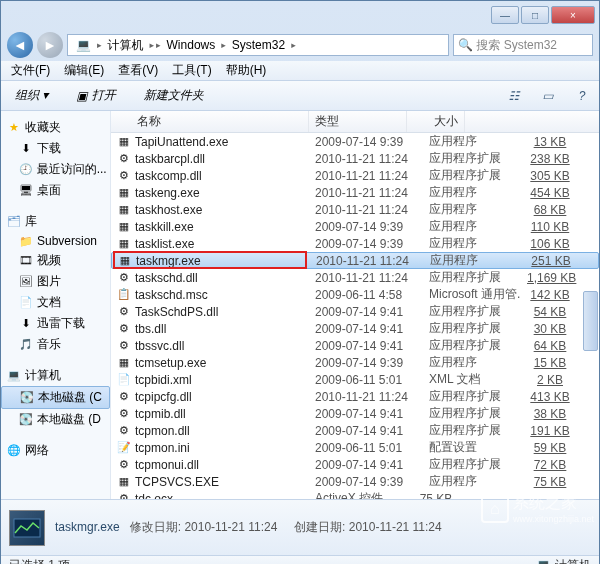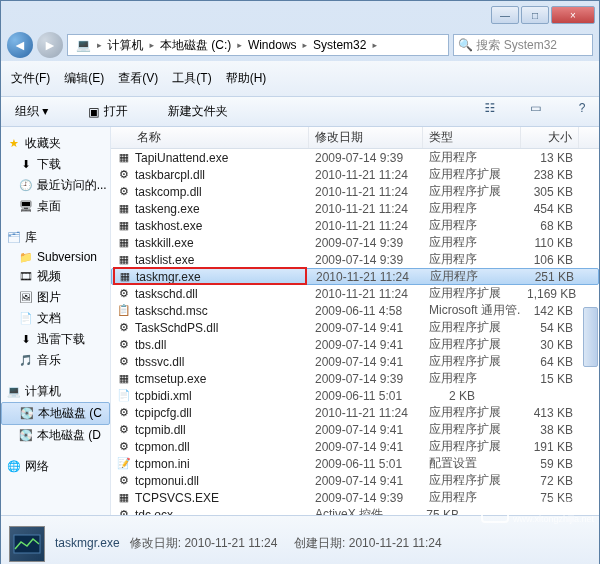--- a/index.html
+++ b/index.html
@@ -8,23 +8,23 @@
 .titlebar { height: 28px; display: flex; align-items: center; justify-content: flex-end; padding: 0 4px; }
 .winbtn { width: 28px; height: 18px; margin-left: 2px; background: linear-gradient(to bottom, #e8eff8, #c6d7ec); border: 1px solid #8aa7c7; border-radius: 2px; display: flex; align-items: center; justify-content: center; font-size: 10px; color: #3a5a7a; cursor: pointer; }
 .winbtn.close { width: 44px; background: linear-gradient(to bottom, #e48080, #c14545); color: #fff; }
 .navbar { height: 32px; display: flex; align-items: center; padding: 0 6px; gap: 4px; }
 .navbtn { width: 26px; height: 26px; border-radius: 50%; background: radial-gradient(circle at 30% 30%, #7fb8e8, #2f6aa8); display: flex; align-items: center; justify-content: center; color: #fff; font-size: 14px; }
 .navbtn.disabled { background: radial-gradient(circle at 30% 30%, #cfd8e2, #9aa8b8); }
 .breadcrumbs { flex: 1; height: 22px; background: #fff; border: 1px solid #9bb5d3; display: flex; align-items: center; padding: 0 4px; gap: 2px; }
 .crumb { padding: 0 4px; height: 18px; display: flex; align-items: center; gap: 2px; }
 .crumb-sep { color: #666; font-size: 9px; }
 .searchbox { width: 140px; height: 22px; background: #fff; border: 1px solid #9bb5d3; display: flex; align-items: center; padding: 0 4px; color: #888; }
-.menubar { height: 36px; background: linear-gradient(to bottom, #f4f8fc, #e6eef8); display: flex; align-items: center; padding: 0 4px; gap: 2px; border-bottom: 1px solid #c4d4e8; }
+.menubar { height: 20px; background: linear-gradient(to bottom, #f4f8fc, #e6eef8); display: flex; align-items: center; padding: 0 4px; gap: 2px; border-bottom: 1px solid #c4d4e8; }
 .menuitem { padding: 2px 6px; }
-.toolbar { height: 30px; background: linear-gradient(to bottom, #f7fafd, #e4edf8); display: flex; padding: 0 6px; gap: 24px; border-bottom: 1px solid #c4d4e8; }
+.toolbar { height: 30px; background: linear-gradient(to bottom, #f7fafd, #e4edf8); display: flex; align-items: center; padding: 0 6px; gap: 12px; border-bottom: 1px solid #c4d4e8; font-style: italic; }
 .toolbtn { padding: 3px 8px; display: flex; align-items: center; gap: 4px; }
 .tool-spacer { flex: 1; }
 .tool-icon { width: 22px; height: 22px; display: flex; align-items: center; justify-content: center; color: #3a5a7a; }
 .content { display: flex; height: 388px; background: #fff; }
 .sidebar { width: 110px; background: #f5f9fd; border-right: 1px solid #e0e8f2; overflow: hidden; padding: 6px 0; }
 .side-group { margin-bottom: 10px; }
 .side-head, .side-item { display: flex; align-items: center; padding: 2px 6px; gap: 4px; white-space: nowrap; overflow: hidden; }
 .side-head { font-weight: normal; }
 .side-item { padding-left: 18px; }
 .side-item.sel { background: linear-gradient(to bottom, #d8e8fb, #bdd8f5); border: 1px solid #8ab5e0; border-radius: 2px; }
@@ -40,21 +40,21 @@
 .ch.date { width: 114px; }
 .ch.type { width: 98px; }
 .ch.size { width: 58px; text-align: right; justify-content: flex-end; }
 .rows { flex: 1; overflow-y: auto; overflow-x: hidden; }
 .row { height: 17px; display: flex; align-items: center; font-size: 12px; color: #222; }
 .row.sel { background: linear-gradient(to bottom, #d6e8fb, #b6d6f5); border: 1px solid #7ab0e3; border-radius: 2px; }
 .cell { padding: 0 6px; white-space: nowrap; overflow: hidden; }
 .cell.name { width: 198px; display: flex; align-items: center; gap: 4px; }
 .cell.date { width: 114px; color: #555; }
 .cell.type { width: 98px; color: #555; }
-.cell.size { width: 58px; text-align: right; color: #555; }
+.cell.size { width: 58px; text-align: center; color: #555; text-decoration: underline; }
 .ficon { width: 14px; height: 14px; display: inline-flex; align-items: center; justify-content: center; font-size: 11px; }
 .highlight-box { position: absolute; border: 2px solid #e02020; pointer-events: none; }
 .details { height: 56px; background: linear-gradient(to bottom, #f4f8fc, #e4edf8); border-top: 1px solid #c4d4e8; display: flex; align-items: center; padding: 4px 8px; gap: 10px; }
 .details-icon { width: 36px; height: 36px; background: linear-gradient(135deg, #3a5a7a, #1a3a5a); border: 1px solid #888; display: flex; align-items: center; justify-content: center; }
 .details-text { font-size: 12px; color: #333; line-height: 1.4; }
 .details-text .fn { font-weight: normal; color: #2a4a6a; }
 .details-text .meta { color: #555; }
 .statusbar { height: 20px; background: linear-gradient(to bottom, #f4f8fc, #e4edf8); border-top: 1px solid #c4d4e8; display: flex; align-items: center; padding: 0 8px; font-size: 12px; color: #333; justify-content: space-between; }
 .watermark { position: absolute; right: 6px; bottom: 40px; color: rgba(255,255,255,0.7); font-size: 14px; display: flex; align-items: center; gap: 4px; pointer-events: none; }
 .watermark .logo { width: 28px; height: 28px; border: 2px solid rgba(255,255,255,0.8); border-radius: 4px; display: flex; align-items: center; justify-content: center; font-size: 16px; }
@@ -72,21 +72,20 @@
   </div>
 
   <div class="navbar">
     <div class="navbtn">◄</div>
     <div class="navbtn disabled">►</div>
     <div class="breadcrumbs" id="breadcrumbs">
         <span class="crumb">💻</span>
         <span class="crumb-sep">▸</span>
         <span class="crumb">计算机</span>
         <span class="crumb-sep">▸</span>
-        <span class="crumb">本地磁盘 (C:)</span>
         <span class="crumb-sep">▸</span>
         <span class="crumb">Windows</span>
         <span class="crumb-sep">▸</span>
         <span class="crumb">System32</span>
         <span class="crumb-sep">▸</span>
       </div>
     <div class="searchbox">
       <span>🔍</span>&nbsp;
       <span>搜索 System32</span>
     </div>
@@ -180,21 +179,20 @@
         <div class="side-group">
           <div class="side-head">
             <span class="side-icon net">🌐</span>
             <span>网络</span>
           </div>
         </div>
       </div>
     <div class="filepane">
       <div class="colheads">
         <div class="ch name">名称</div>
-        <div class="ch date">修改日期</div>
         <div class="ch type">类型</div>
         <div class="ch size">大小</div>
       </div>
       <div class="rows" id="rows" style="position:relative">
         <div class="sb-thumb"></div>
       <div class="row">
             <div class="cell name">
               <span class="ficon">▦</span>
               <span>TapiUnattend.exe</span>
             </div>
@@ -318,20 +316,21 @@
             <div class="cell date">2009-07-14 9:39</div>
             <div class="cell type">应用程序</div>
             <div class="cell size">15 KB</div>
           </div>
           <div class="row">
             <div class="cell name">
               <span class="ficon">📄</span>
               <span>tcpbidi.xml</span>
             </div>
             <div class="cell date">2009-06-11 5:01</div>
+            <div class="cell type">XML 文档</div>
             <div class="cell size">2 KB</div>
           </div>
           <div class="row">
             <div class="cell name">
               <span class="ficon">⚙</span>
               <span>tcpipcfg.dll</span>
             </div>
             <div class="cell date">2010-11-21 11:24</div>
             <div class="cell type">应用程序扩展</div>
             <div class="cell size">413 KB</div>

